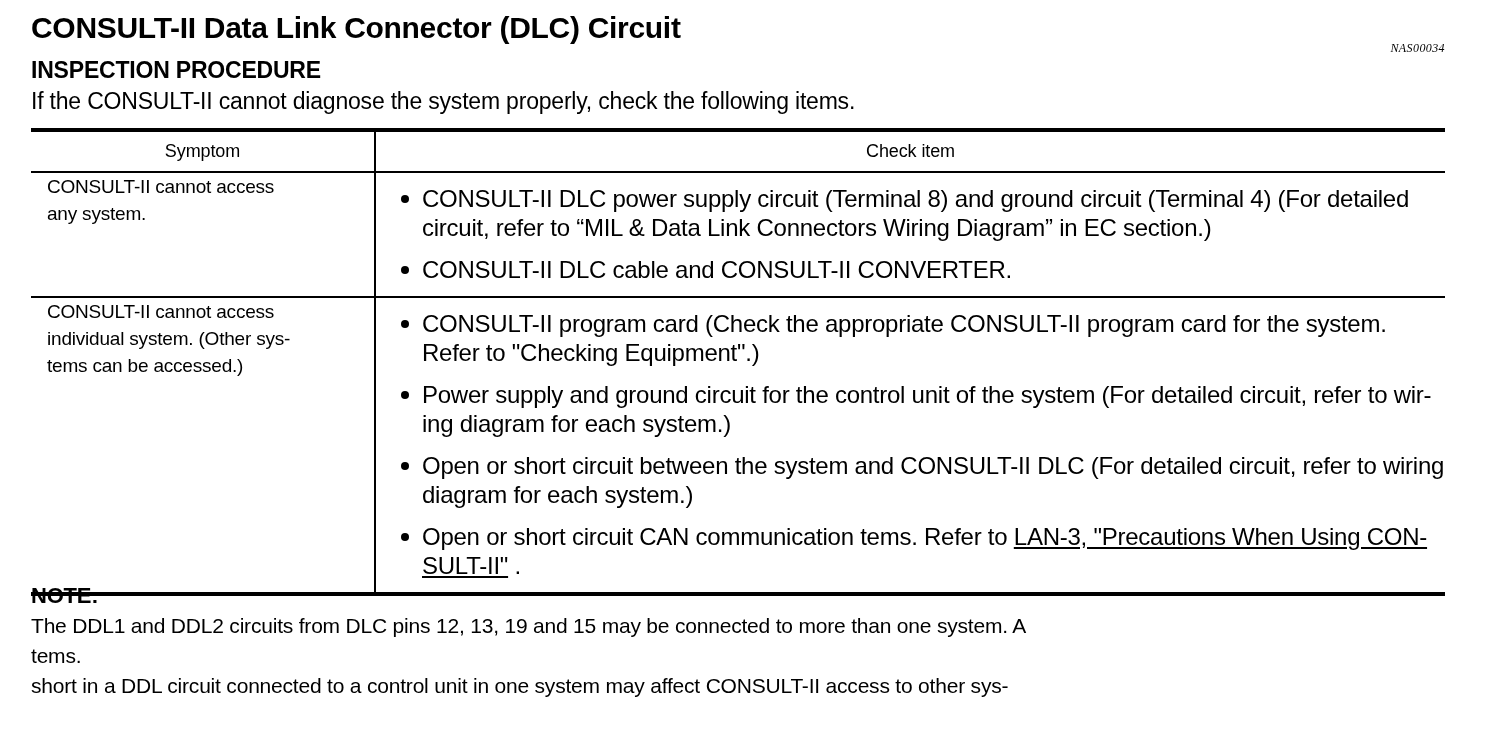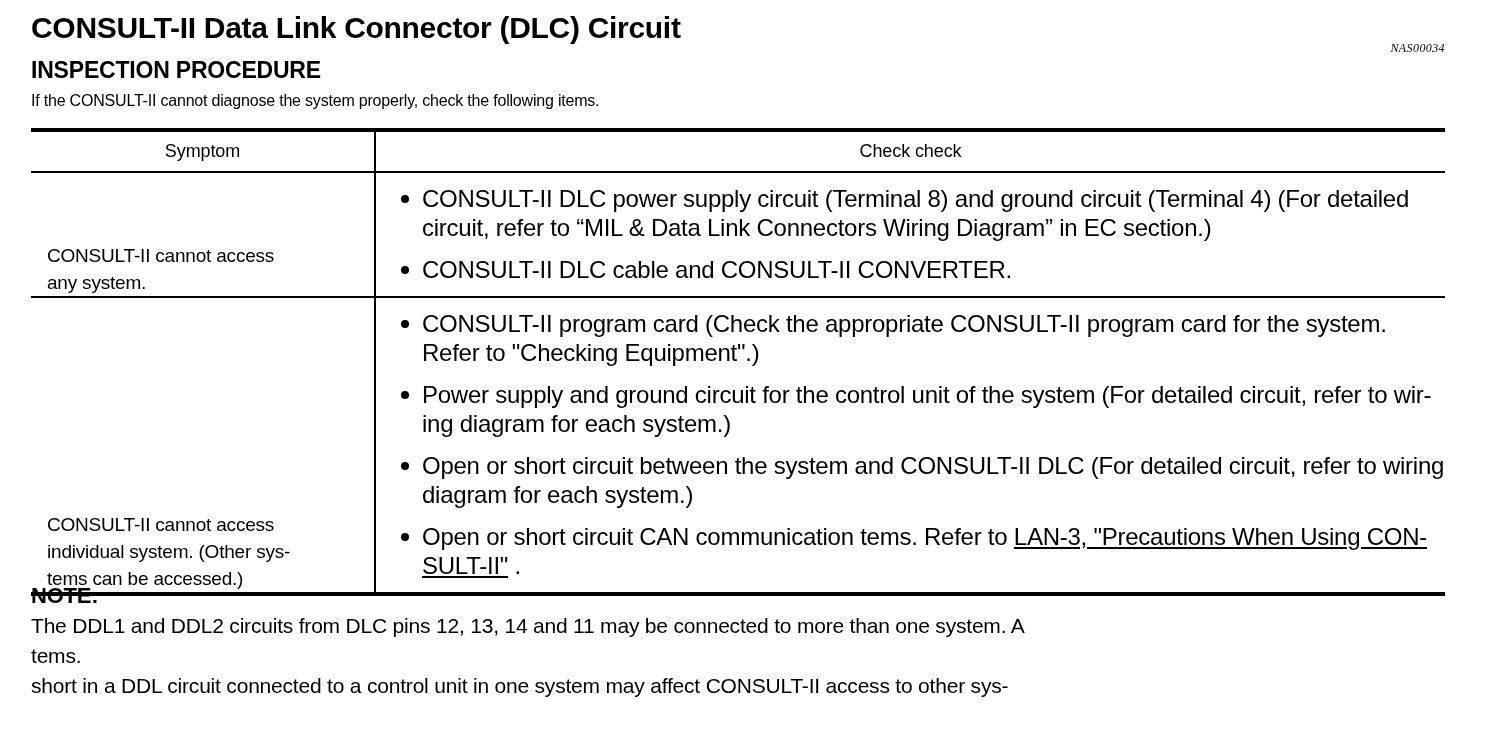--- a/index.html
+++ b/index.html
@@ -50,21 +50,21 @@
     top: 41px;
     font-size: 12px;
     font-style: italic;
     font-family: "Liberation Serif", serif;
     letter-spacing: 0.4px;
   }
   .lead-text {
     position: absolute;
     left: 31px;
     top: 88px;
-    font-size: 16px;
+    font-size: 23px;
     line-height: 26px;
     letter-spacing: -0.2px;
     white-space: nowrap;
   }
 
   
   .table-wrap {
     position: absolute;
     left: 31px;
     top: 128px;
@@ -84,21 +84,21 @@
     display: flex;
     position: relative;
     align-items: stretch;
   }
   .col-symptom {
     width: 345px;
     flex: 0 0 345px;
     box-sizing: border-box;
     border-right: 2px solid #000;
     display: flex;
-    align-items: flex-end;
+    align-items: flex-start;
   }
   .col-check {
     flex: 1 1 auto;
     box-sizing: border-box;
     padding: 0 0 0 24px;
   }
   .hdr-row .col-symptom,
   .hdr-row .col-check {
     height: 39px;
     display: flex;
@@ -190,21 +190,21 @@
 
   <div class="table-wrap">
 
     <div class="rule-thick"></div>
 
     <div class="trow hdr-row">
       <div class="col-symptom">
         <span class="hdr-label">Symptom</span>
       </div>
       <div class="col-check">
-        <span class="hdr-label">Check check</span>
+        <span class="hdr-label">Check item</span>
       </div>
     </div>
 
     <div class="rule-thin"></div>
 
     <div class="trow row1">
       <div class="col-symptom">
         <div class="symptom-text">
           <span class="ln">CONSULT-II cannot access</span>
           <span class="ln">any system.</span>
@@ -260,19 +260,19 @@
         </div>
       </div>
     </div>
 
     <div class="rule-thick"></div>
   </div>
 
   <div class="note-block">
     <div class="note-title">NOTE:</div>
     <div class="note-body">
-      <span class="ln">The DDL1 and DDL2 circuits from DLC pins 12, 13, 14 and 11 may be connected to more than one system. A</span>
+      <span class="ln">The DDL1 and DDL2 circuits from DLC pins 12, 13, 19 and 15 may be connected to more than one system. A</span>
       <span class="ln">tems.</span>
       <span class="ln">short in a DDL circuit connected to a control unit in one system may affect CONSULT-II access to other sys-</span>
     </div>
   </div>
 
 </div>
 
 </body></html>

